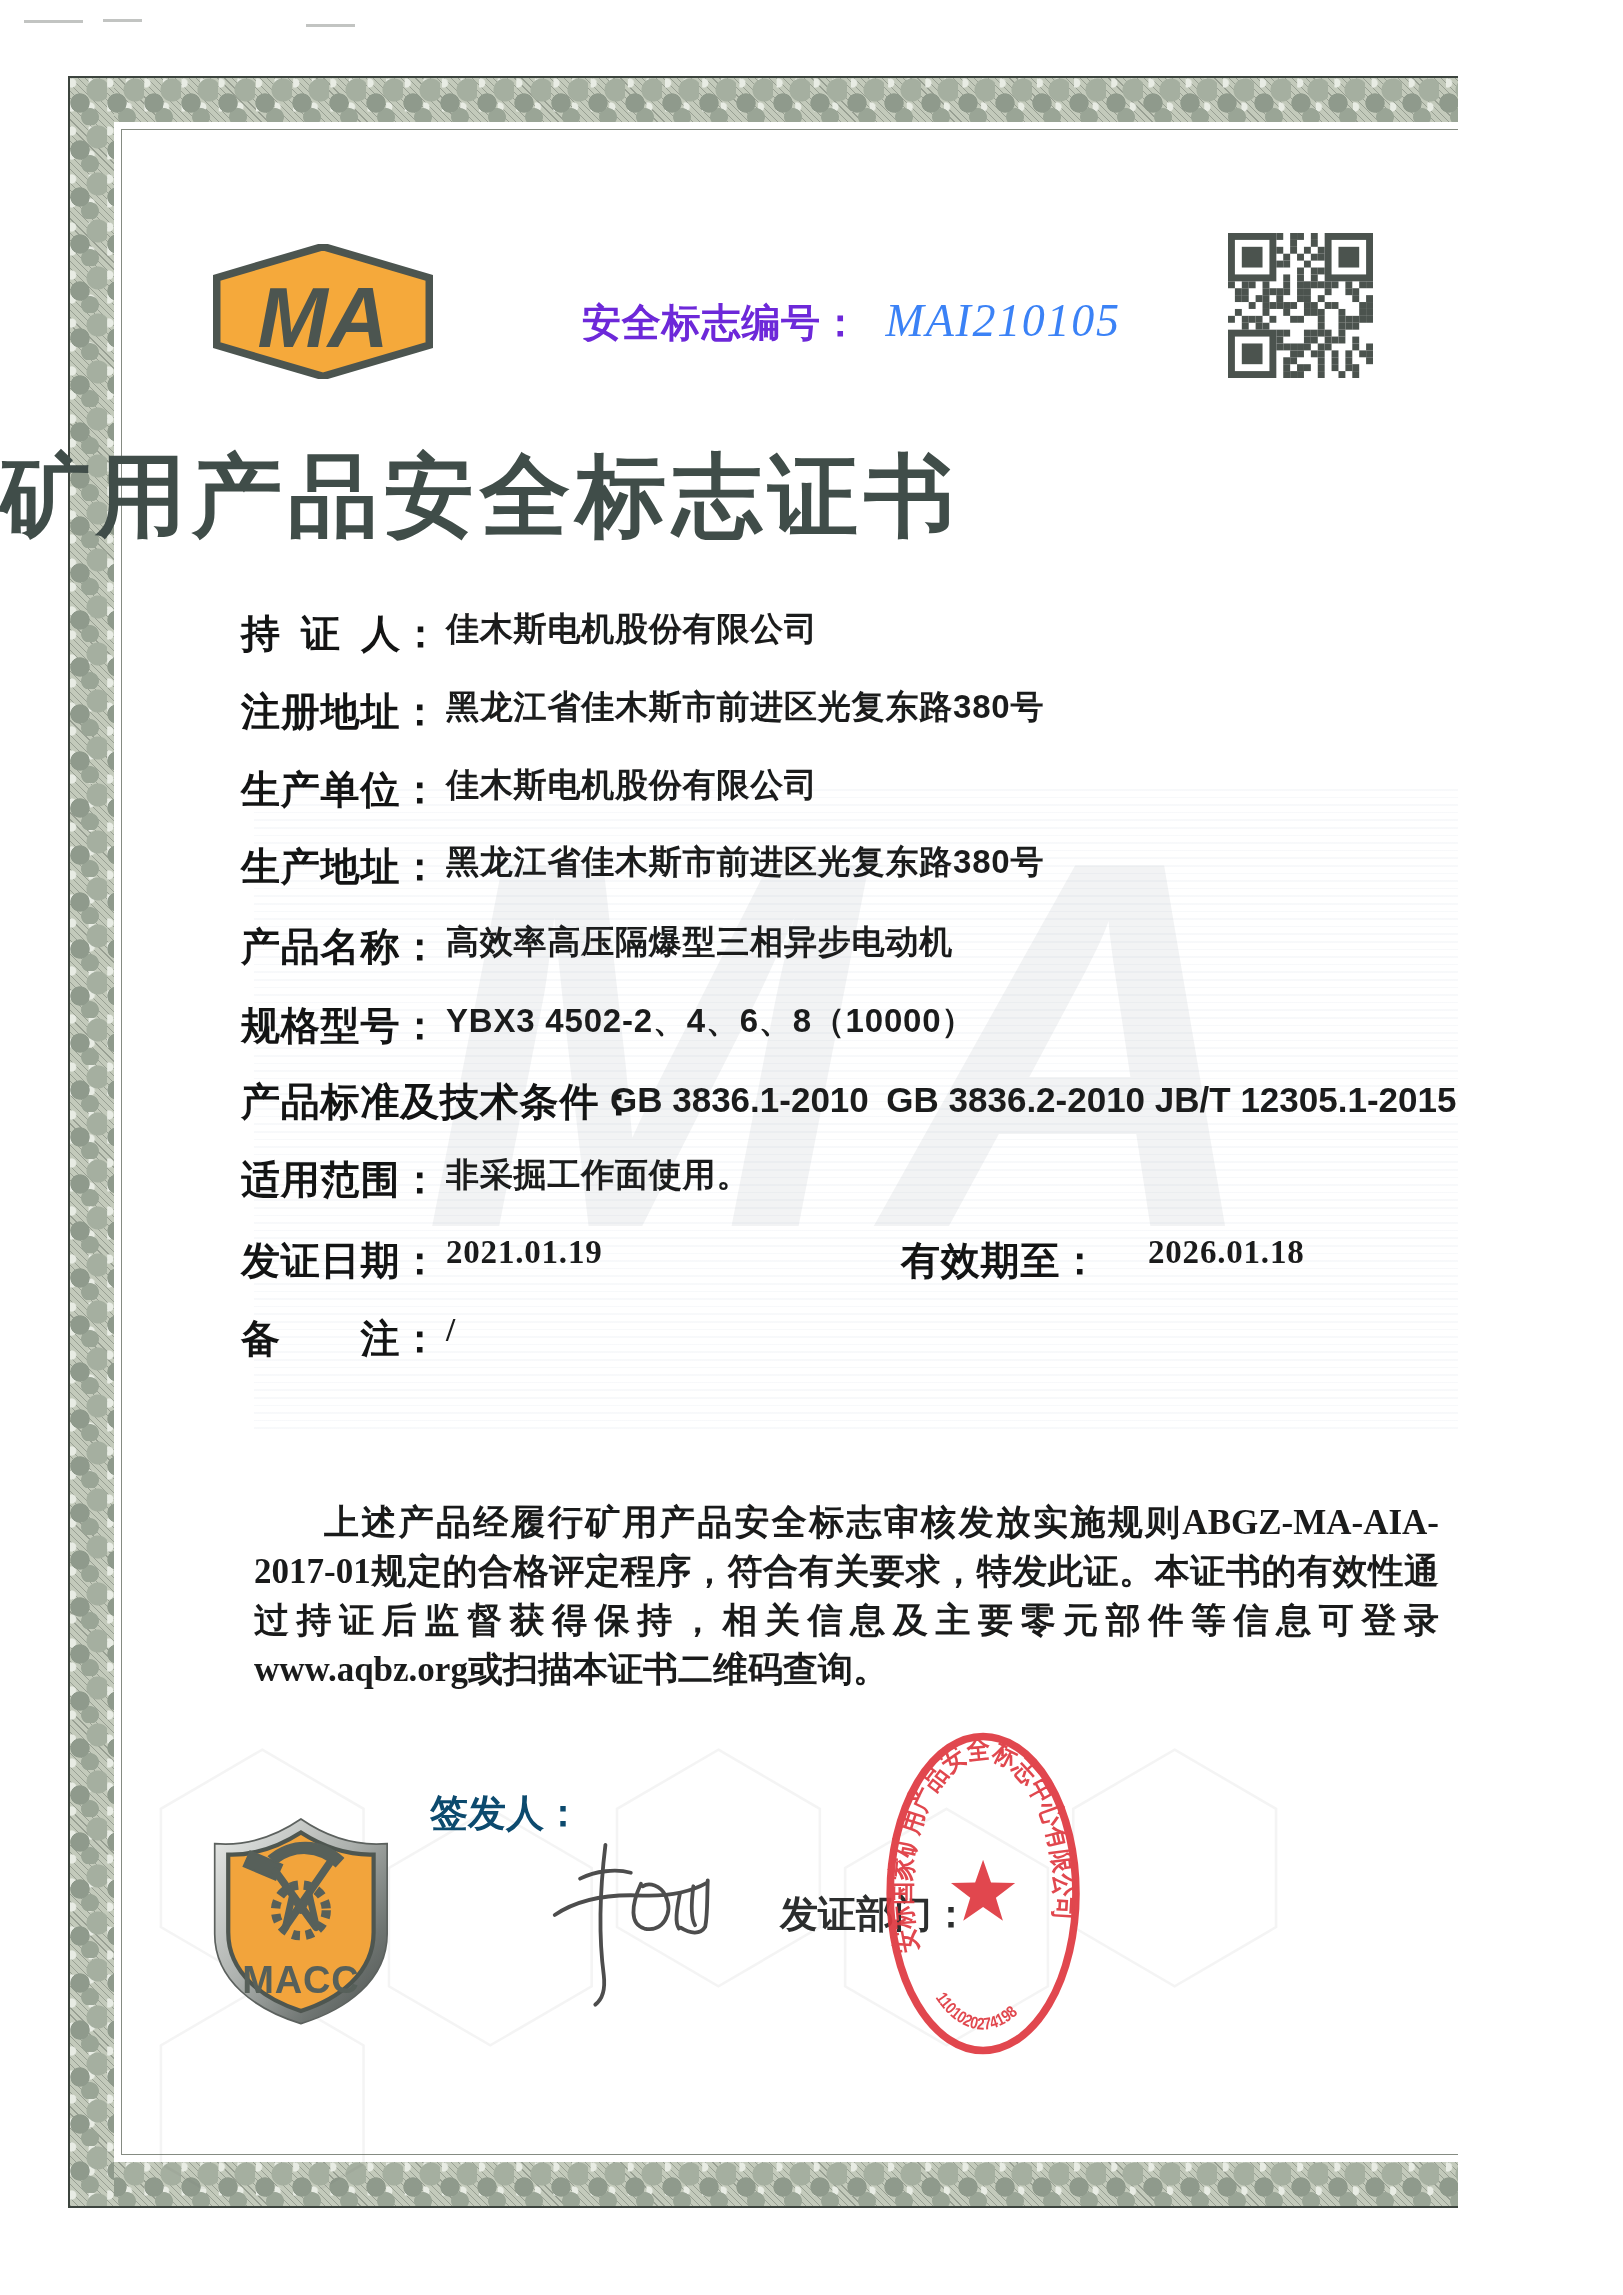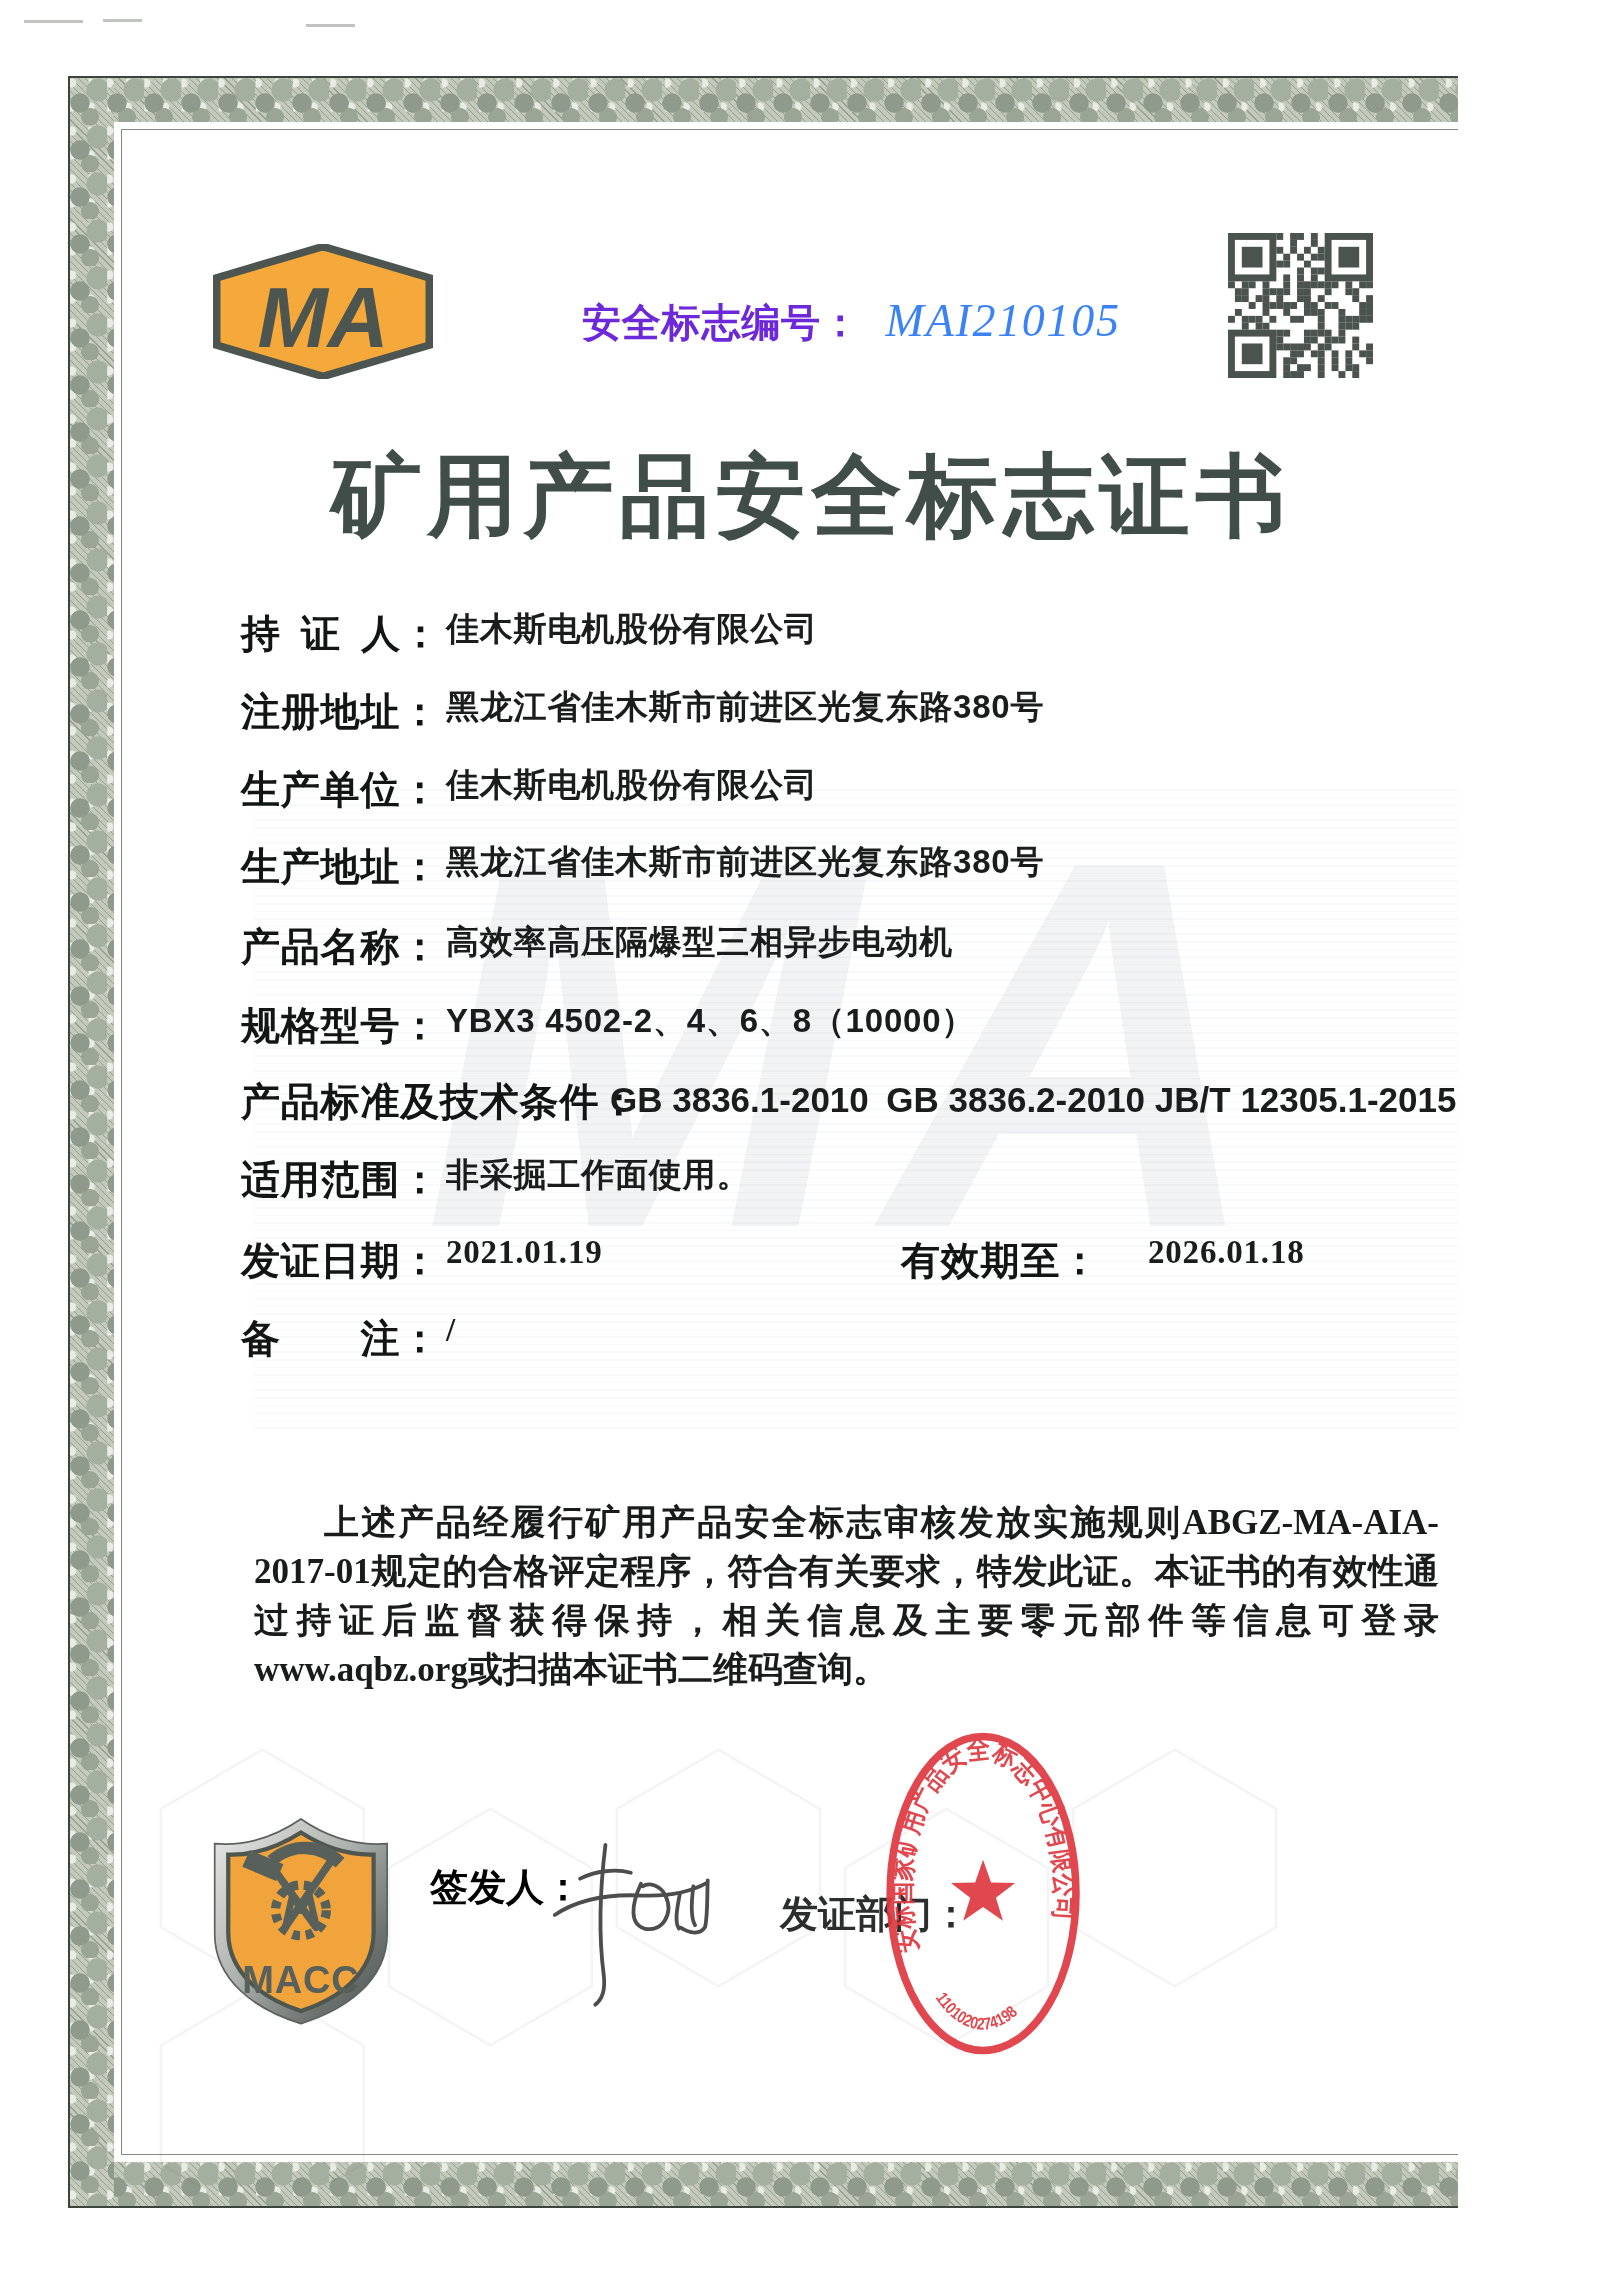--- a/index.html
+++ b/index.html
@@ -23,39 +23,39 @@
   .band-left{left:0;top:0;bottom:0;width:44px;}
   .band-right{right:0;top:0;bottom:0;width:44px;}
   .inner-line{position:absolute;left:51px;top:51px;right:51px;bottom:51px;
               border:1.7px solid #858b82;}
 
   
   .cert-no-row{left:582px;top:294px;display:flex;align-items:baseline;gap:25px;}
   .cert-no-label{font-size:39px;font-weight:bold;color:#6d28d9;letter-spacing:0.8px;}
   .cert-no-value{font-size:46px;color:#3b82f6;font-family:"Liberation Serif","DejaVu Serif",serif;letter-spacing:1.7px;font-style:italic;}
 
-  .title{left:0;top:436px;width:1623px;text-align:center;font-size:90px;font-weight:bold;
+  .title{left:0;top:436px;width:1623px;text-align:left;font-size:90px;font-weight:bold;
          color:#404d49;letter-spacing:6px;font-family:"Liberation Serif","DejaVu Serif",serif;}
 
   
   .frow{position:absolute;height:47px;white-space:nowrap;}
   .flabel{position:absolute;left:241px;font-size:39px;font-weight:bold;color:#131414;letter-spacing:0.8px;text-align:right;}
   .fvalue{position:absolute;left:446px;font-size:33px;font-weight:bold;color:#1b1c1c;letter-spacing:0.8px;}
   .fvalue.serif{font-family:"Liberation Serif","DejaVu Serif",serif;font-weight:bold;}
   .std-value{left:610px !important;font-size:35px !important;letter-spacing:0;}
   .date-label2{left:869px !important;margin-left:32px;}
   .date-value2{left:1148px !important;}
 
   
   .paragraph{left:254px;top:1498px;width:1185px;font-size:35px;line-height:49px;
              text-align:justify;text-indent:2em;color:#1a1b1b;
              font-family:"Liberation Serif","DejaVu Serif",serif;font-weight:600;}
 
   
-  .issuer-label{left:430px;top:1862px;font-size:38px;font-weight:bold;color:#000000;text-align:center;}
+  .issuer-label{left:430px;top:1788px;font-size:38px;font-weight:bold;color:#0c4a6e;text-align:center;}
   .dept-label{left:780px;top:1889px;font-size:38px;font-weight:bold;color:#2c2e2e;}
 
   
   .watermark-ma{left:423px;top:744px;font-size:524px;font-style:italic;font-weight:900;
                 color:rgba(125,138,146,0.10);letter-spacing:25px;pointer-events:none;}
   .scanlines{left:254px;top:786px;width:1209px;height:643px;pointer-events:none;
              background:repeating-linear-gradient(0deg, rgba(80,110,150,0.045) 0 1.7px, rgba(0,0,0,0) 1.7px 7.6px);}
   .edge-line{left:1606px;top:254px;width:6px;height:2042px;
              background:linear-gradient(to right, rgba(0,0,0,0), #b2b8af 40%, #98a097 60%, rgba(0,0,0,0));}
   .dash{position:absolute;height:3.4px;background:#8f9390;opacity:.55;}

